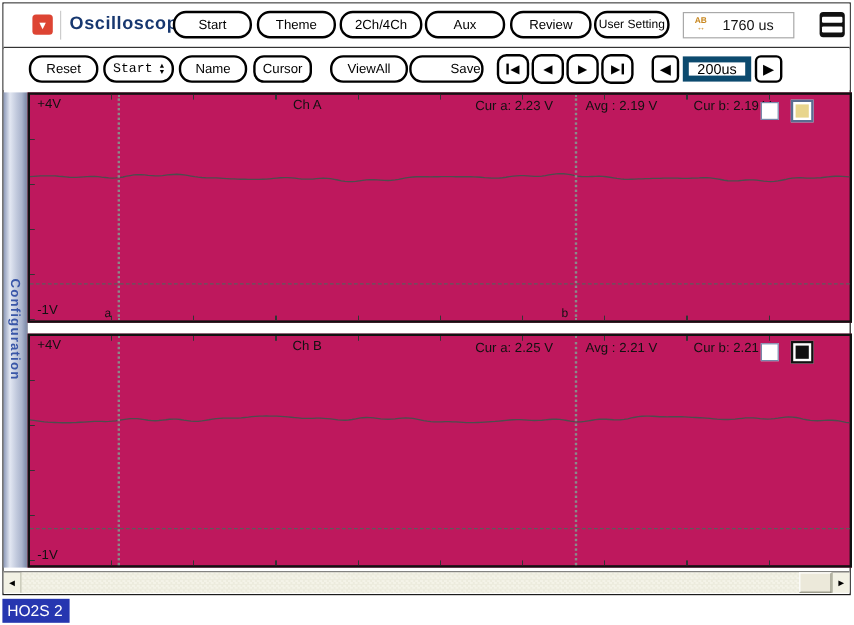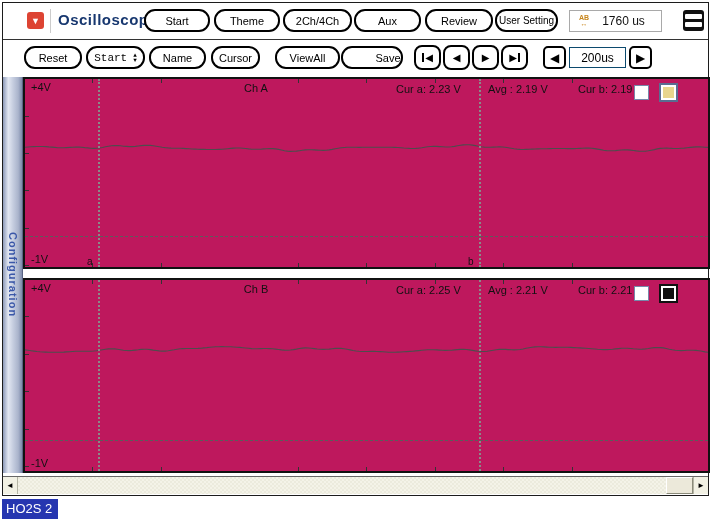--- a/index.html
+++ b/index.html
@@ -18,21 +18,21 @@
   .btn.small-text { font-size:10px; }
   .timebox { position:absolute; left:566px; top:7px; width:93px; height:22px; border:1px solid #a9a9a9; background:#fff; display:flex; align-items:center; gap:13px; padding-left:9px; }
   .ab-icon { display:flex; flex-direction:column; align-items:center; color:#c8871f; font-weight:bold; font-size:7px; line-height:6px; }
   .time-value { font-size:12px; color:#111; }
   .menu-icon { position:absolute; left:680px; top:7px; width:21px; height:21px; background:#111; border-radius:3px; display:flex; flex-direction:column; justify-content:center; gap:3px; padding:0 2px; }
   .menu-bar { height:5px; background:#fff; border-radius:1px; }
   .spin { display:flex; flex-direction:column; line-height:5px; font-size:6px; margin-left:6px; }
   .pbtn { position:absolute; top:4px; width:27px; height:25px; border:2px solid #000; border-radius:8px; background:#fff; display:flex; align-items:center; justify-content:center; gap:1px; font-size:10px; }
   .vbar { width:2px; height:9px; background:#000; }
   .tb-arrow { position:absolute; top:5px; width:23px; height:23px; border:2px solid #000; border-radius:5px; background:#fff; display:flex; align-items:center; justify-content:center; font-size:12px; }
-  .tb-display { position:absolute; left:566px; top:6px; width:57px; height:21px; border:1px solid #0c4a6e; background:#fff; display:flex; align-items:center; justify-content:center; font-size:12px; }
+  .tb-display { position:absolute; left:566px; top:6px; width:57px; height:21px; border:5px solid #0c4a6e; background:#fff; display:flex; align-items:center; justify-content:center; font-size:12px; }
 
   
   .sidebar { position:absolute; left:0; top:74px; width:20px; height:396px;
     background:linear-gradient(90deg,#8d9ab9 0%, #e2e7f2 28%, #c3cbde 55%, #aab4cc 80%, #7e8bab 100%);
     border-right:1px solid #5a6584; display:flex; align-items:center; justify-content:center; }
   .sidebar-label { writing-mode:vertical-rl; font-size:11px; font-weight:bold; color:#3a57a8; letter-spacing:1px; }
 
   
   .panel { position:absolute; left:20px; width:687px; background:#be185d; border:2px solid #111; }
   .panel-a { top:74px; height:192px; }
@@ -116,21 +116,21 @@
       <div class="btn" style="left:83px;top:5px;width:59px;font-family:Liberation Mono, monospace;">
         <span>Start</span>
         <span class="spin">
             <span>▲</span>
             <span>▼</span>
           </span>
       </div>
       <div class="btn" style="left:146px;top:5px;width:57px;">
           <span>Name</span>
         </div>
-      <div class="btn" style="left:208px;top:5px;width:49px;">
+      <div class="btn" style="left:208px;top:5px;width:49px;border-radius:9px;">
           <span>Cursor</span>
         </div>
       <div class="btn" style="left:272px;top:5px;width:65px;">
           <span>ViewAll</span>
         </div>
       <div class="btn" style="left:338px;top:5px;width:62px;padding-left:32px;">
           <span>Save</span>
         </div>
 
       <div class="pbtn" style="left:411px;">

